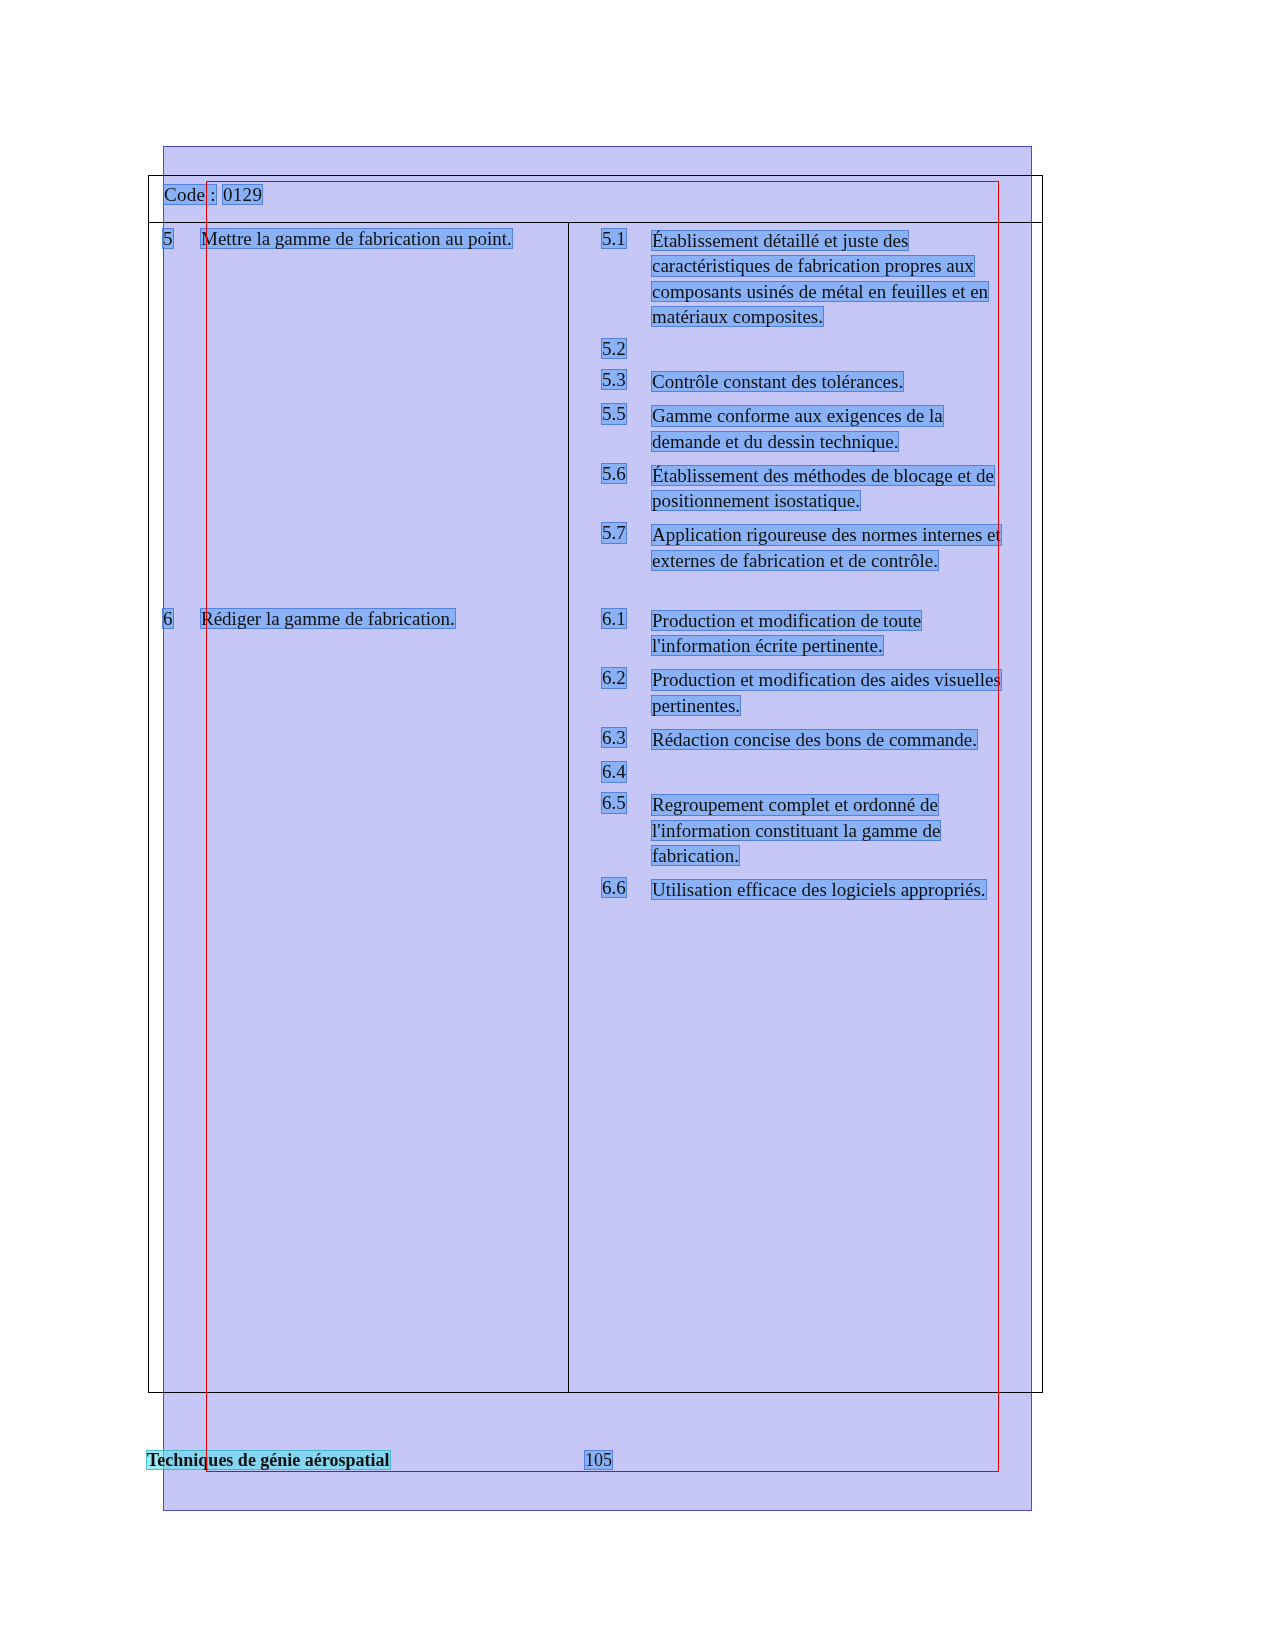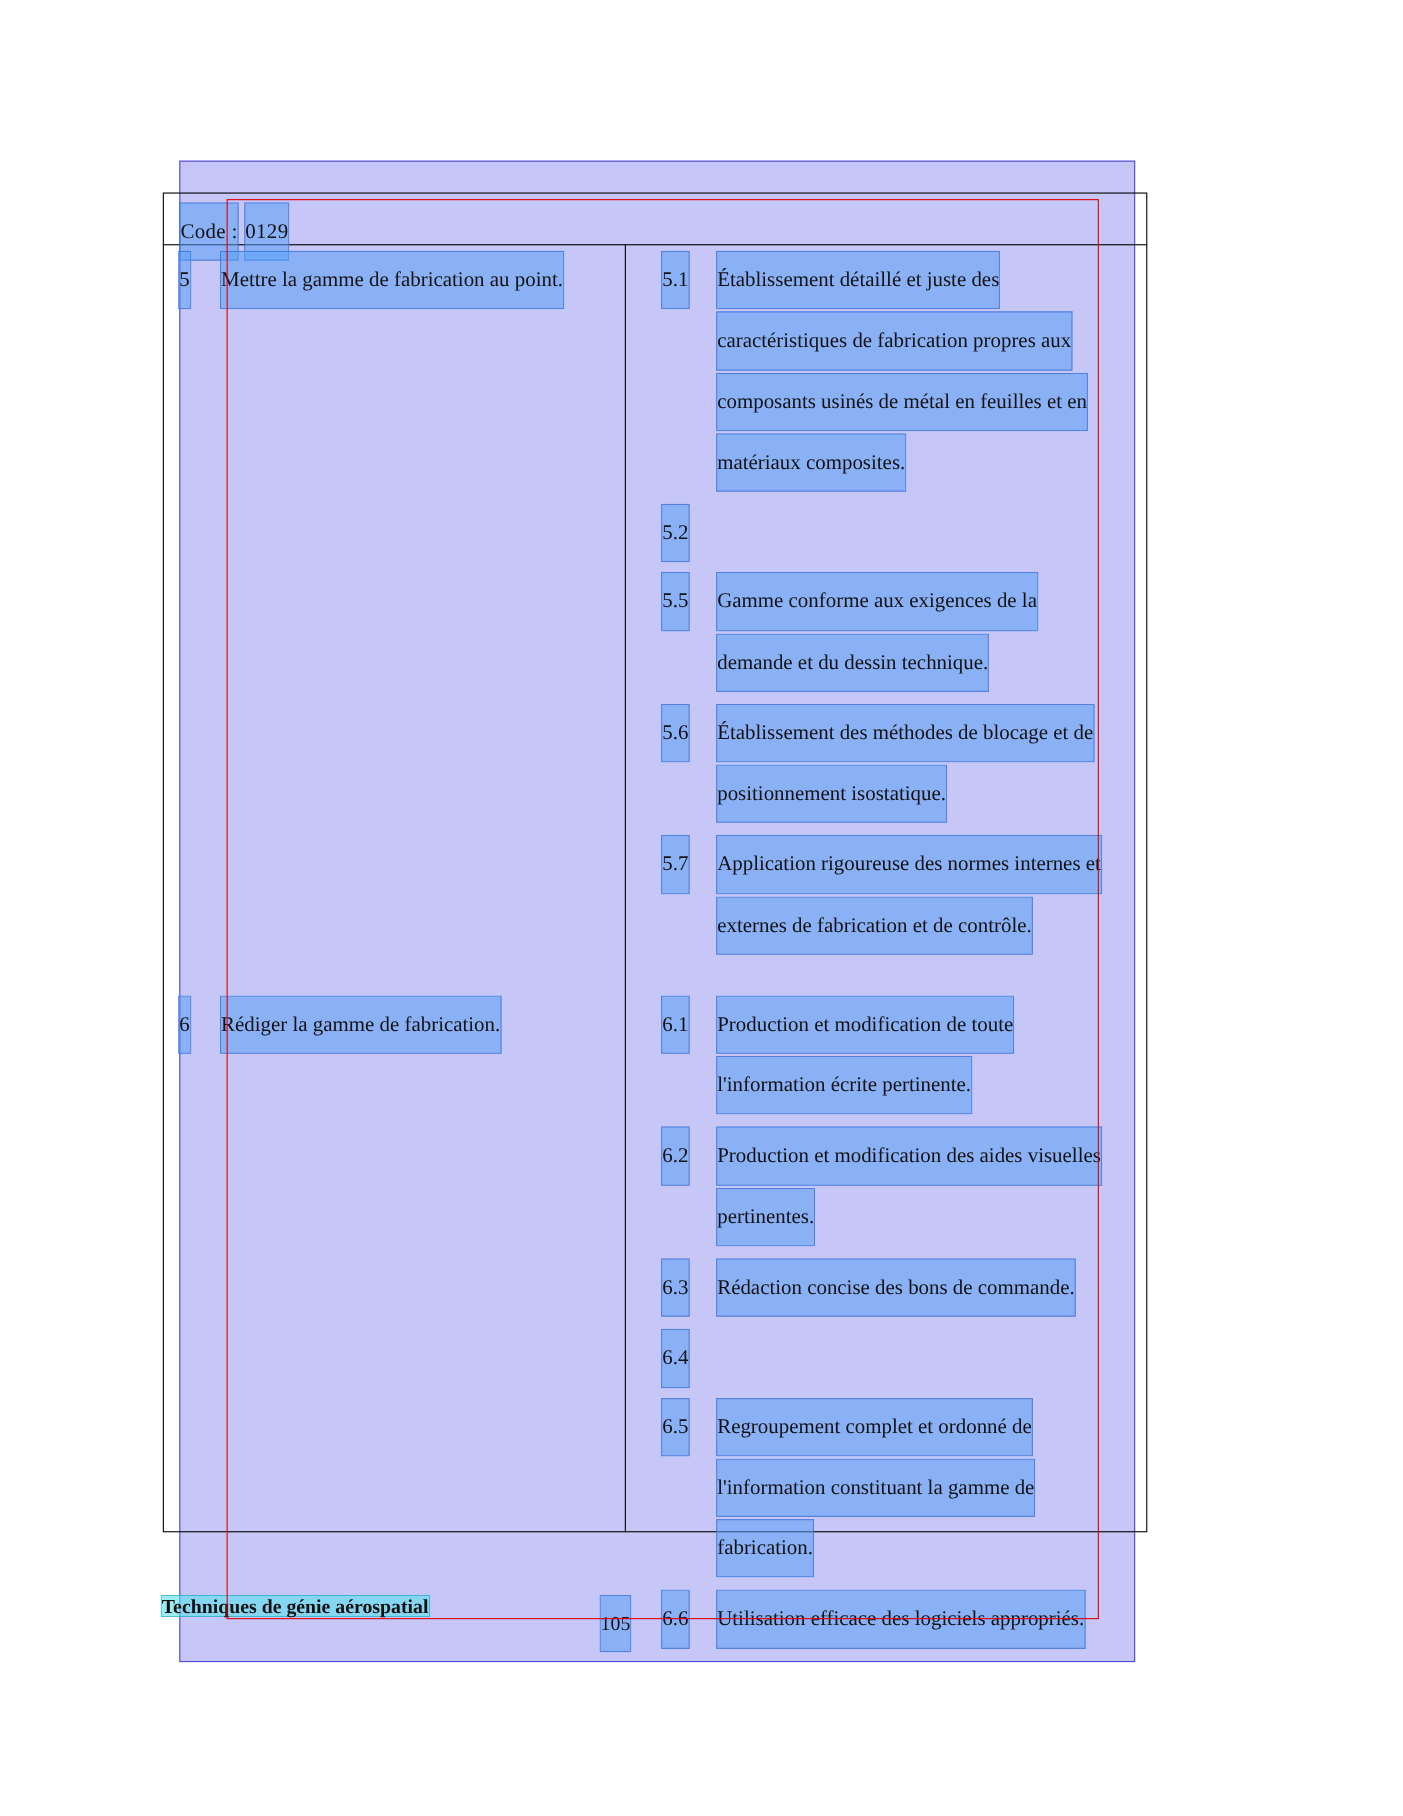--- a/index.html
+++ b/index.html
@@ -60,21 +60,21 @@
     width: 0;
     height: 1171px;
     border-left: 1px solid #000000;
   }
 
   
   .hl {
     background: rgba(90,160,245,0.55);
     box-shadow: 0 0 0 1px rgba(40,90,200,0.55) inset;
     color: #111111;
-    padding: 16px 1px;
+    padding: 0 1px;
     display: inline-block;
     line-height: 1.12;
   }
   .hl-cy {
     background: rgba(90,225,235,0.60);
     box-shadow: 0 0 0 1px rgba(20,150,170,0.55) inset;
     color: #111111;
     padding: 0 1px;
     display: inline-block;
     line-height: 1.12;
@@ -146,21 +146,21 @@
     z-index: 20;
   }
   .footer-title {
     position: absolute;
     left: 0;
     top: 0;
     font-weight: bold;
   }
   .footer-page {
     position: absolute;
-    left: 399px;
+    left: 438px;
     top: 0;
   }
 </style>
 </head>
 <body>
 
 <div class="page-highlight"></div>
 
 <div class="page-border"></div>
 <div class="header-rule"></div>
@@ -189,20 +189,26 @@
           <span class="hl">caractéristiques de fabrication propres aux</span><br>
           <span class="hl">composants usinés de métal en feuilles et en</span><br>
           <span class="hl">matériaux composites.</span>
         </div>
       </div>
 
       <div class="crit-row">
         <div class="crit-num"><span class="hl">5.2</span></div>
       </div>
 
+      <div class="crit-row">
+        <div class="crit-num"><span class="hl">5.3</span></div>
+        <div class="crit-text">
+          <span class="hl">Contrôle constant des tolérances.</span>
+        </div>
+      </div>
 
 
       <div class="crit-row">
         <div class="crit-num"><span class="hl">5.5</span></div>
         <div class="crit-text">
           <span class="hl">Gamme conforme aux exigences de la</span><br>
           <span class="hl">demande et du dessin technique.</span>
         </div>
       </div>
 

